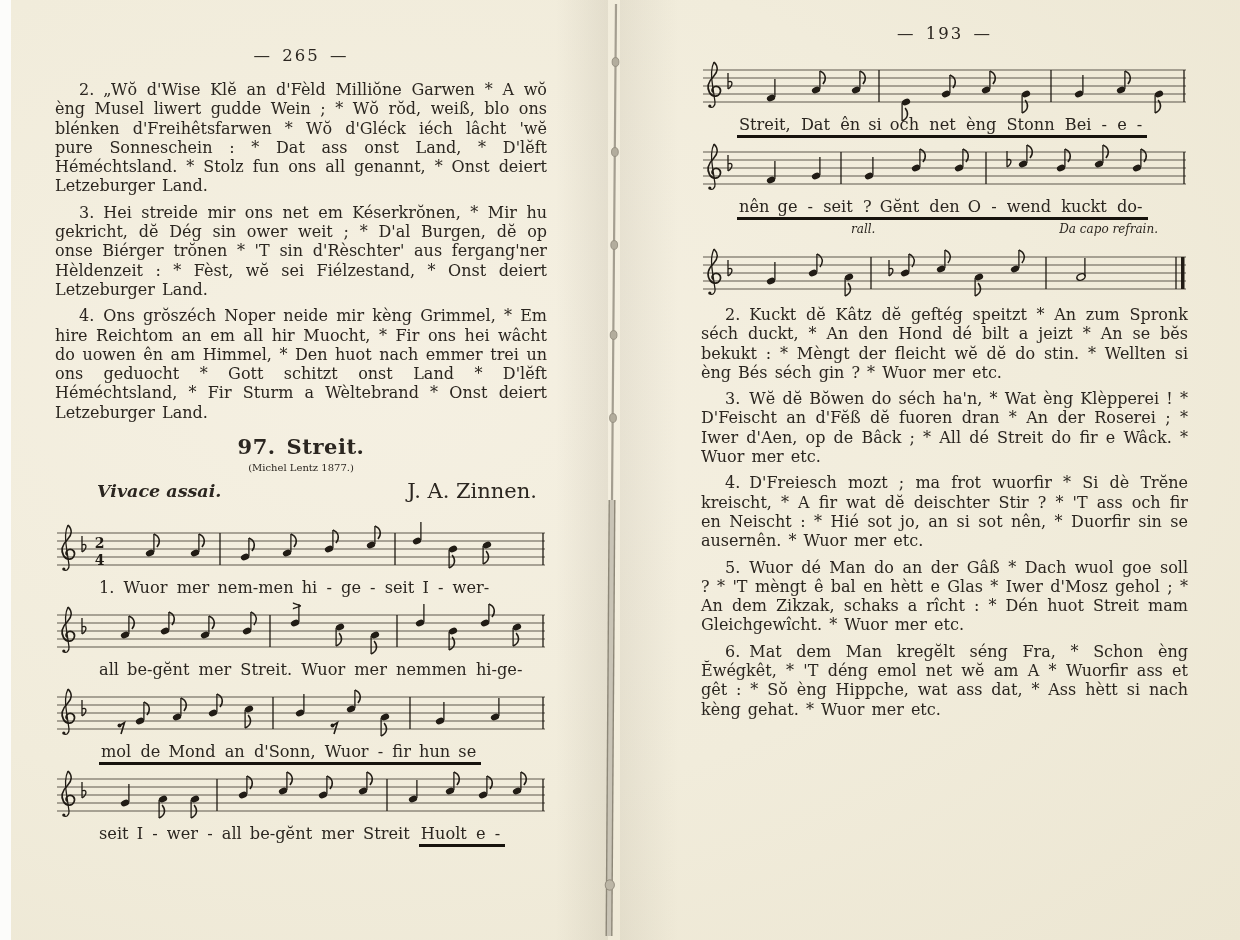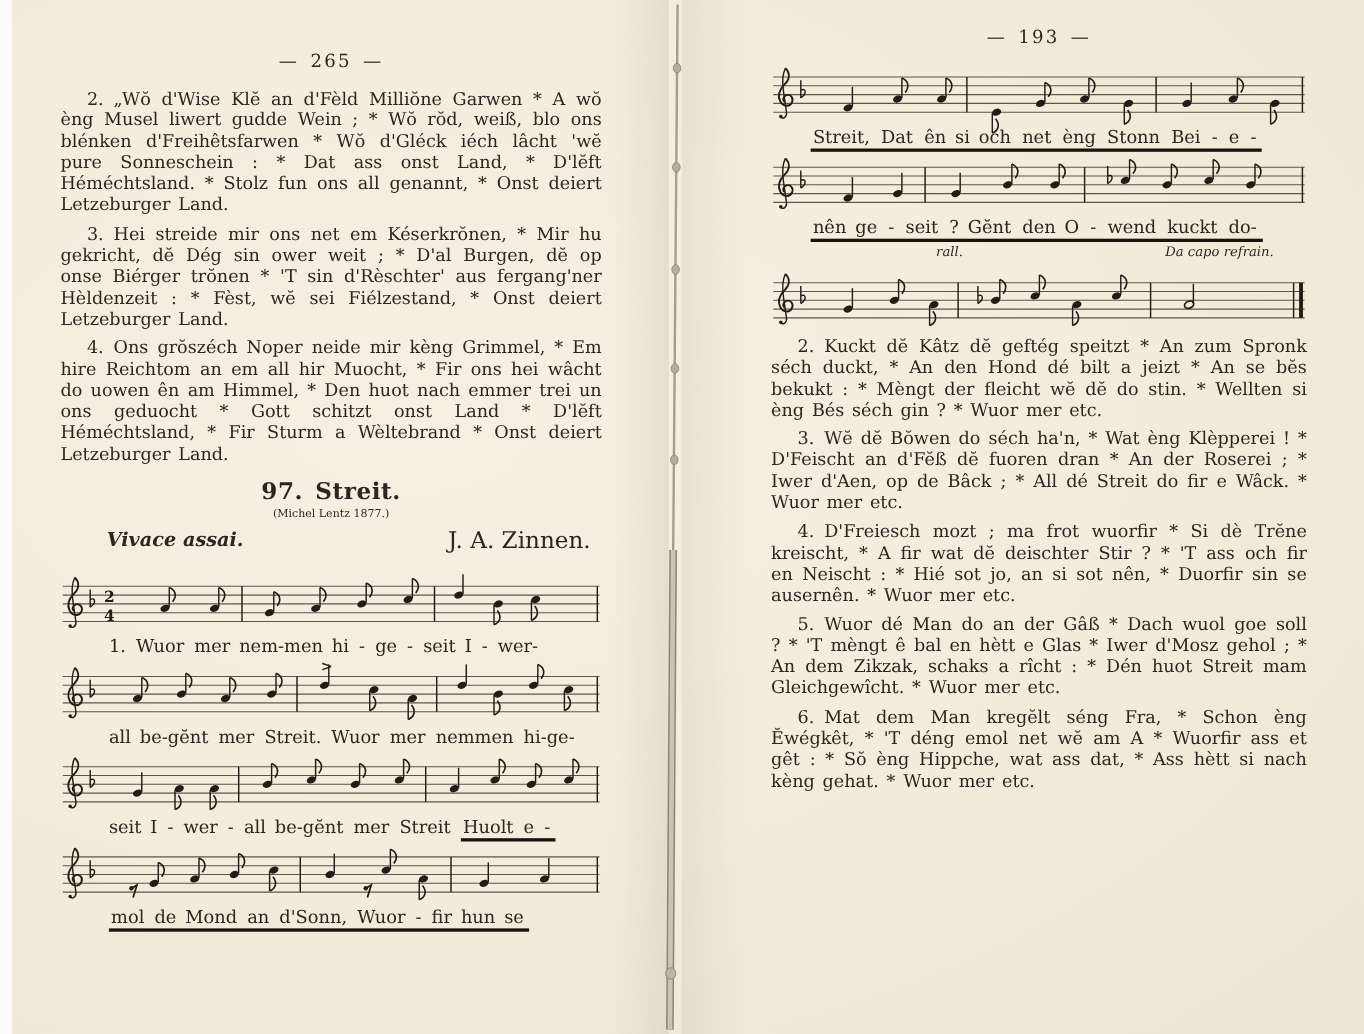--- a/index.html
+++ b/index.html
@@ -184,20 +184,67 @@
             <line x1="2" y1="20" x2="490" y2="20" stroke="#4d463c" stroke-width="1" opacity="0.9"></line>
             <line x1="2" y1="28" x2="490" y2="28" stroke="#4d463c" stroke-width="1" opacity="0.9"></line>
             <line x1="2" y1="36" x2="490" y2="36" stroke="#4d463c" stroke-width="1" opacity="0.9"></line>
             <line x1="2" y1="44" x2="490" y2="44" stroke="#4d463c" stroke-width="1" opacity="0.9"></line>
             <g>
               <path d="M13,4 C17.5,8.5 17,14 12.5,18.5 C7.5,23.5 5.5,29 8.5,34.5 C11,39 17,39.5 19,35 C20.8,31 17.5,27.5 14,28.5 C11,29.4 10,33 12.5,34.5" fill="none" stroke="#211c15" stroke-width="1.7"></path>
               <path d="M13,4 C10.5,9 10,18 11.5,27 L14,44 C14.5,48.5 11,50.5 8.5,48.5" fill="none" stroke="#211c15" stroke-width="1.3"></path>
               <circle cx="8.8" cy="48" r="1.6" fill="#211c15"></circle>
             </g>
             <path d="M27,15 L27,31 M27,24 C32,21.5 32.5,27.5 27,31" fill="none" stroke="#211c15" stroke-width="1.3"></path>
+            <circle cx="64.5" cy="40.5" r="2" fill="#211c15"></circle>
+            <path d="M64,41 L69.5,37.5 L66,49" fill="none" stroke="#211c15" stroke-width="1.6"></path>
+            <ellipse cx="0" cy="0" rx="4.3" ry="3.1" transform="translate(85,36) rotate(-22)" fill="#211c15" stroke="#211c15" stroke-width="0"></ellipse>
+            <line x1="88.9" y1="35" x2="88.9" y2="17" stroke="#211c15" stroke-width="1.3"></line>
+            <path d="M88.9,17 c6,2.5 7,8 3,13" fill="none" stroke="#211c15" stroke-width="1.5"></path>
+            <ellipse cx="0" cy="0" rx="4.3" ry="3.1" transform="translate(122,32) rotate(-22)" fill="#211c15" stroke="#211c15" stroke-width="0"></ellipse>
+            <line x1="125.9" y1="31" x2="125.9" y2="13" stroke="#211c15" stroke-width="1.3"></line>
+            <path d="M125.9,13 c6,2.5 7,8 3,13" fill="none" stroke="#211c15" stroke-width="1.5"></path>
+            <ellipse cx="0" cy="0" rx="4.3" ry="3.1" transform="translate(158,28) rotate(-22)" fill="#211c15" stroke="#211c15" stroke-width="0"></ellipse>
+            <line x1="161.9" y1="27" x2="161.9" y2="9" stroke="#211c15" stroke-width="1.3"></line>
+            <path d="M161.9,9 c6,2.5 7,8 3,13" fill="none" stroke="#211c15" stroke-width="1.5"></path>
+            <ellipse cx="0" cy="0" rx="4.3" ry="3.1" transform="translate(194,24) rotate(-22)" fill="#211c15" stroke="#211c15" stroke-width="0"></ellipse>
+            <line x1="190.1" y1="25" x2="190.1" y2="43" stroke="#211c15" stroke-width="1.3"></line>
+            <path d="M190.1,43 c6,-2.5 7,-8 3,-13" fill="none" stroke="#211c15" stroke-width="1.5"></path>
+            <ellipse cx="0" cy="0" rx="4.3" ry="3.1" transform="translate(245,28) rotate(-22)" fill="#211c15" stroke="#211c15" stroke-width="0"></ellipse>
+            <line x1="248.9" y1="27" x2="248.9" y2="9" stroke="#211c15" stroke-width="1.3"></line>
+            <circle cx="277.5" cy="40.5" r="2" fill="#211c15"></circle>
+            <path d="M277,41 L282.5,37.5 L279,49" fill="none" stroke="#211c15" stroke-width="1.6"></path>
+            <ellipse cx="0" cy="0" rx="4.3" ry="3.1" transform="translate(296,24) rotate(-22)" fill="#211c15" stroke="#211c15" stroke-width="0"></ellipse>
+            <line x1="299.9" y1="23" x2="299.9" y2="5" stroke="#211c15" stroke-width="1.3"></line>
+            <path d="M299.9,5 c6,2.5 7,8 3,13" fill="none" stroke="#211c15" stroke-width="1.5"></path>
+            <ellipse cx="0" cy="0" rx="4.3" ry="3.1" transform="translate(330,32) rotate(-22)" fill="#211c15" stroke="#211c15" stroke-width="0"></ellipse>
+            <line x1="326.1" y1="33" x2="326.1" y2="51" stroke="#211c15" stroke-width="1.3"></line>
+            <path d="M326.1,51 c6,-2.5 7,-8 3,-13" fill="none" stroke="#211c15" stroke-width="1.5"></path>
+            <ellipse cx="0" cy="0" rx="4.3" ry="3.1" transform="translate(385,36) rotate(-22)" fill="#211c15" stroke="#211c15" stroke-width="0"></ellipse>
+            <line x1="388.9" y1="35" x2="388.9" y2="17" stroke="#211c15" stroke-width="1.3"></line>
+            <ellipse cx="0" cy="0" rx="4.3" ry="3.1" transform="translate(440,32) rotate(-22)" fill="#211c15" stroke="#211c15" stroke-width="0"></ellipse>
+            <line x1="443.9" y1="31" x2="443.9" y2="13" stroke="#211c15" stroke-width="1.3"></line>
+            <line x1="218" y1="12" x2="218" y2="44" stroke="#211c15" stroke-width="1.3"></line>
+            <line x1="355" y1="12" x2="355" y2="44" stroke="#211c15" stroke-width="1.3"></line>
+            <line x1="488" y1="12" x2="488" y2="44" stroke="#211c15" stroke-width="1.3"></line>
+          </svg>
+          <div class="lyric"><span class="ul">mol de Mond an d'Sonn, Wuor - fir hun se</span></div>
+        </div>
+        <div class="staff-block">
+          <svg width="492" height="54" viewBox="0 0 492 54" class="staff">
+            <line x1="2" y1="12" x2="490" y2="12" stroke="#4d463c" stroke-width="1" opacity="0.9"></line>
+            <line x1="2" y1="20" x2="490" y2="20" stroke="#4d463c" stroke-width="1" opacity="0.9"></line>
+            <line x1="2" y1="28" x2="490" y2="28" stroke="#4d463c" stroke-width="1" opacity="0.9"></line>
+            <line x1="2" y1="36" x2="490" y2="36" stroke="#4d463c" stroke-width="1" opacity="0.9"></line>
+            <line x1="2" y1="44" x2="490" y2="44" stroke="#4d463c" stroke-width="1" opacity="0.9"></line>
+            <g>
+              <path d="M13,4 C17.5,8.5 17,14 12.5,18.5 C7.5,23.5 5.5,29 8.5,34.5 C11,39 17,39.5 19,35 C20.8,31 17.5,27.5 14,28.5 C11,29.4 10,33 12.5,34.5" fill="none" stroke="#211c15" stroke-width="1.7"></path>
+              <path d="M13,4 C10.5,9 10,18 11.5,27 L14,44 C14.5,48.5 11,50.5 8.5,48.5" fill="none" stroke="#211c15" stroke-width="1.3"></path>
+              <circle cx="8.8" cy="48" r="1.6" fill="#211c15"></circle>
+            </g>
+            <path d="M27,15 L27,31 M27,24 C32,21.5 32.5,27.5 27,31" fill="none" stroke="#211c15" stroke-width="1.3"></path>
             <ellipse cx="0" cy="0" rx="4.3" ry="3.1" transform="translate(70,36) rotate(-22)" fill="#211c15" stroke="#211c15" stroke-width="0"></ellipse>
             <line x1="73.9" y1="35" x2="73.9" y2="17" stroke="#211c15" stroke-width="1.3"></line>
             <ellipse cx="0" cy="0" rx="4.3" ry="3.1" transform="translate(108,32) rotate(-22)" fill="#211c15" stroke="#211c15" stroke-width="0"></ellipse>
             <line x1="104.1" y1="33" x2="104.1" y2="51" stroke="#211c15" stroke-width="1.3"></line>
             <path d="M104.1,51 c6,-2.5 7,-8 3,-13" fill="none" stroke="#211c15" stroke-width="1.5"></path>
             <ellipse cx="0" cy="0" rx="4.3" ry="3.1" transform="translate(140,32) rotate(-22)" fill="#211c15" stroke="#211c15" stroke-width="0"></ellipse>
             <line x1="136.1" y1="33" x2="136.1" y2="51" stroke="#211c15" stroke-width="1.3"></line>
             <path d="M136.1,51 c6,-2.5 7,-8 3,-13" fill="none" stroke="#211c15" stroke-width="1.5"></path>
             <ellipse cx="0" cy="0" rx="4.3" ry="3.1" transform="translate(188,28) rotate(-22)" fill="#211c15" stroke="#211c15" stroke-width="0"></ellipse>
             <line x1="191.9" y1="27" x2="191.9" y2="9" stroke="#211c15" stroke-width="1.3"></line>
@@ -221,67 +268,20 @@
             <path d="M431.9,9 c6,2.5 7,8 3,13" fill="none" stroke="#211c15" stroke-width="1.5"></path>
             <ellipse cx="0" cy="0" rx="4.3" ry="3.1" transform="translate(462,24) rotate(-22)" fill="#211c15" stroke="#211c15" stroke-width="0"></ellipse>
             <line x1="465.9" y1="23" x2="465.9" y2="5" stroke="#211c15" stroke-width="1.3"></line>
             <path d="M465.9,5 c6,2.5 7,8 3,13" fill="none" stroke="#211c15" stroke-width="1.5"></path>
             <line x1="162" y1="12" x2="162" y2="44" stroke="#211c15" stroke-width="1.3"></line>
             <line x1="332" y1="12" x2="332" y2="44" stroke="#211c15" stroke-width="1.3"></line>
             <line x1="488" y1="12" x2="488" y2="44" stroke="#211c15" stroke-width="1.3"></line>
           </svg>
           <div class="lyric"><span>seit I - wer - all be-gĕnt mer Streit </span><span class="ul">Huolt e -</span></div>
         </div>
-        <div class="staff-block">
-          <svg width="492" height="54" viewBox="0 0 492 54" class="staff">
-            <line x1="2" y1="12" x2="490" y2="12" stroke="#4d463c" stroke-width="1" opacity="0.9"></line>
-            <line x1="2" y1="20" x2="490" y2="20" stroke="#4d463c" stroke-width="1" opacity="0.9"></line>
-            <line x1="2" y1="28" x2="490" y2="28" stroke="#4d463c" stroke-width="1" opacity="0.9"></line>
-            <line x1="2" y1="36" x2="490" y2="36" stroke="#4d463c" stroke-width="1" opacity="0.9"></line>
-            <line x1="2" y1="44" x2="490" y2="44" stroke="#4d463c" stroke-width="1" opacity="0.9"></line>
-            <g>
-              <path d="M13,4 C17.5,8.5 17,14 12.5,18.5 C7.5,23.5 5.5,29 8.5,34.5 C11,39 17,39.5 19,35 C20.8,31 17.5,27.5 14,28.5 C11,29.4 10,33 12.5,34.5" fill="none" stroke="#211c15" stroke-width="1.7"></path>
-              <path d="M13,4 C10.5,9 10,18 11.5,27 L14,44 C14.5,48.5 11,50.5 8.5,48.5" fill="none" stroke="#211c15" stroke-width="1.3"></path>
-              <circle cx="8.8" cy="48" r="1.6" fill="#211c15"></circle>
-            </g>
-            <path d="M27,15 L27,31 M27,24 C32,21.5 32.5,27.5 27,31" fill="none" stroke="#211c15" stroke-width="1.3"></path>
-            <circle cx="64.5" cy="40.5" r="2" fill="#211c15"></circle>
-            <path d="M64,41 L69.5,37.5 L66,49" fill="none" stroke="#211c15" stroke-width="1.6"></path>
-            <ellipse cx="0" cy="0" rx="4.3" ry="3.1" transform="translate(85,36) rotate(-22)" fill="#211c15" stroke="#211c15" stroke-width="0"></ellipse>
-            <line x1="88.9" y1="35" x2="88.9" y2="17" stroke="#211c15" stroke-width="1.3"></line>
-            <path d="M88.9,17 c6,2.5 7,8 3,13" fill="none" stroke="#211c15" stroke-width="1.5"></path>
-            <ellipse cx="0" cy="0" rx="4.3" ry="3.1" transform="translate(122,32) rotate(-22)" fill="#211c15" stroke="#211c15" stroke-width="0"></ellipse>
-            <line x1="125.9" y1="31" x2="125.9" y2="13" stroke="#211c15" stroke-width="1.3"></line>
-            <path d="M125.9,13 c6,2.5 7,8 3,13" fill="none" stroke="#211c15" stroke-width="1.5"></path>
-            <ellipse cx="0" cy="0" rx="4.3" ry="3.1" transform="translate(158,28) rotate(-22)" fill="#211c15" stroke="#211c15" stroke-width="0"></ellipse>
-            <line x1="161.9" y1="27" x2="161.9" y2="9" stroke="#211c15" stroke-width="1.3"></line>
-            <path d="M161.9,9 c6,2.5 7,8 3,13" fill="none" stroke="#211c15" stroke-width="1.5"></path>
-            <ellipse cx="0" cy="0" rx="4.3" ry="3.1" transform="translate(194,24) rotate(-22)" fill="#211c15" stroke="#211c15" stroke-width="0"></ellipse>
-            <line x1="190.1" y1="25" x2="190.1" y2="43" stroke="#211c15" stroke-width="1.3"></line>
-            <path d="M190.1,43 c6,-2.5 7,-8 3,-13" fill="none" stroke="#211c15" stroke-width="1.5"></path>
-            <ellipse cx="0" cy="0" rx="4.3" ry="3.1" transform="translate(245,28) rotate(-22)" fill="#211c15" stroke="#211c15" stroke-width="0"></ellipse>
-            <line x1="248.9" y1="27" x2="248.9" y2="9" stroke="#211c15" stroke-width="1.3"></line>
-            <circle cx="277.5" cy="40.5" r="2" fill="#211c15"></circle>
-            <path d="M277,41 L282.5,37.5 L279,49" fill="none" stroke="#211c15" stroke-width="1.6"></path>
-            <ellipse cx="0" cy="0" rx="4.3" ry="3.1" transform="translate(296,24) rotate(-22)" fill="#211c15" stroke="#211c15" stroke-width="0"></ellipse>
-            <line x1="299.9" y1="23" x2="299.9" y2="5" stroke="#211c15" stroke-width="1.3"></line>
-            <path d="M299.9,5 c6,2.5 7,8 3,13" fill="none" stroke="#211c15" stroke-width="1.5"></path>
-            <ellipse cx="0" cy="0" rx="4.3" ry="3.1" transform="translate(330,32) rotate(-22)" fill="#211c15" stroke="#211c15" stroke-width="0"></ellipse>
-            <line x1="326.1" y1="33" x2="326.1" y2="51" stroke="#211c15" stroke-width="1.3"></line>
-            <path d="M326.1,51 c6,-2.5 7,-8 3,-13" fill="none" stroke="#211c15" stroke-width="1.5"></path>
-            <ellipse cx="0" cy="0" rx="4.3" ry="3.1" transform="translate(385,36) rotate(-22)" fill="#211c15" stroke="#211c15" stroke-width="0"></ellipse>
-            <line x1="388.9" y1="35" x2="388.9" y2="17" stroke="#211c15" stroke-width="1.3"></line>
-            <ellipse cx="0" cy="0" rx="4.3" ry="3.1" transform="translate(440,32) rotate(-22)" fill="#211c15" stroke="#211c15" stroke-width="0"></ellipse>
-            <line x1="443.9" y1="31" x2="443.9" y2="13" stroke="#211c15" stroke-width="1.3"></line>
-            <line x1="218" y1="12" x2="218" y2="44" stroke="#211c15" stroke-width="1.3"></line>
-            <line x1="355" y1="12" x2="355" y2="44" stroke="#211c15" stroke-width="1.3"></line>
-            <line x1="488" y1="12" x2="488" y2="44" stroke="#211c15" stroke-width="1.3"></line>
-          </svg>
-          <div class="lyric"><span class="ul">mol de Mond an d'Sonn, Wuor - fir hun se</span></div>
-        </div>
       </div>
   </div>
 
   <div class="page page-right">
     <div class="page-num">— 193 —</div>
     <div id="right-staves-top">
         <div class="staff-block">
           <svg width="487" height="54" viewBox="0 0 487 54" class="staff">
             <line x1="2" y1="12" x2="485" y2="12" stroke="#4d463c" stroke-width="1" opacity="0.9"></line>
             <line x1="2" y1="20" x2="485" y2="20" stroke="#4d463c" stroke-width="1" opacity="0.9"></line>

